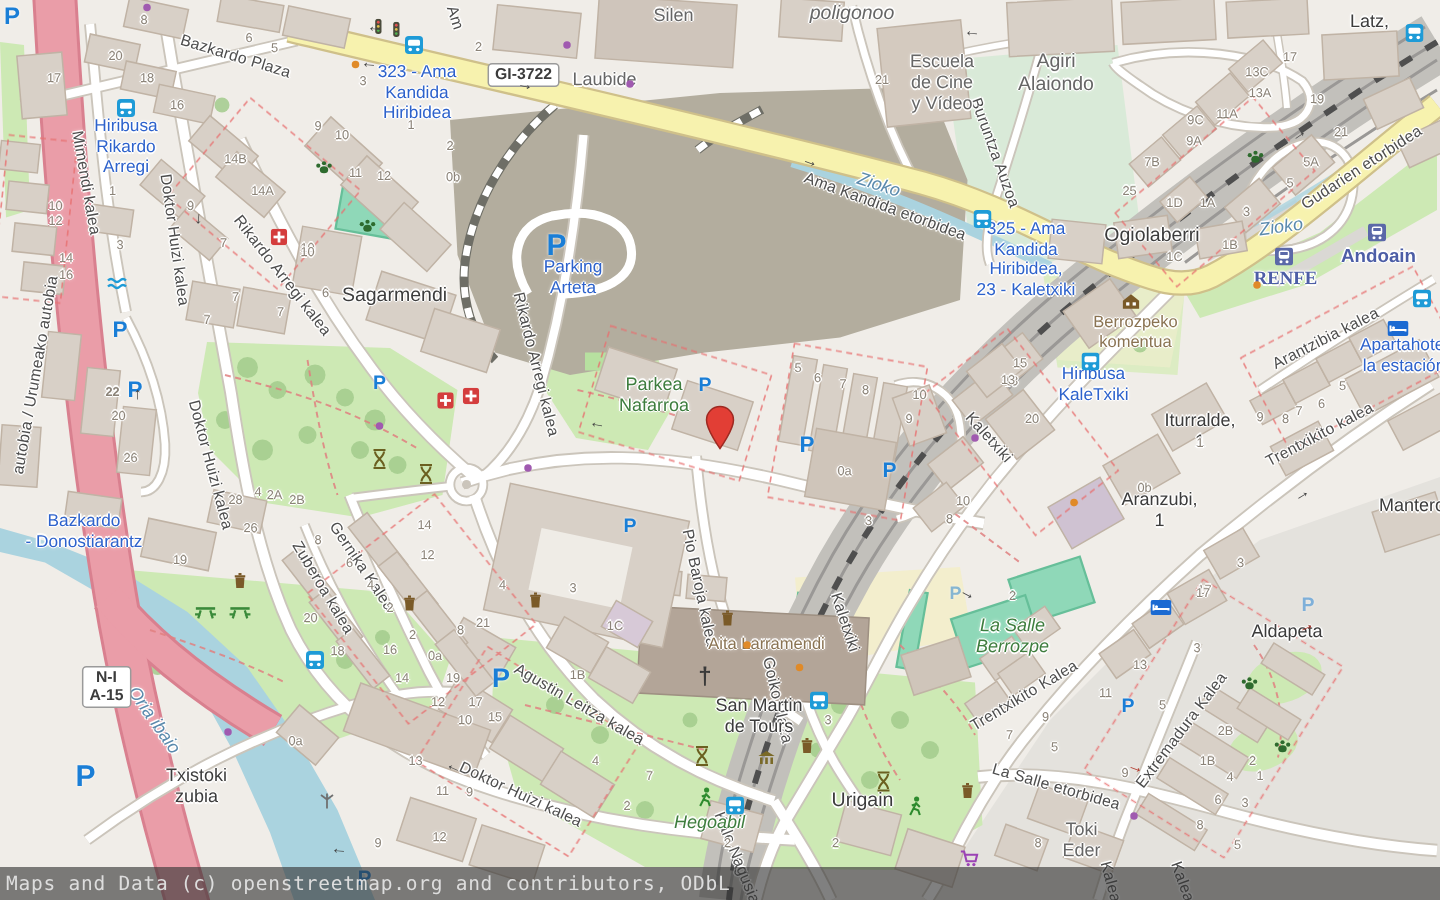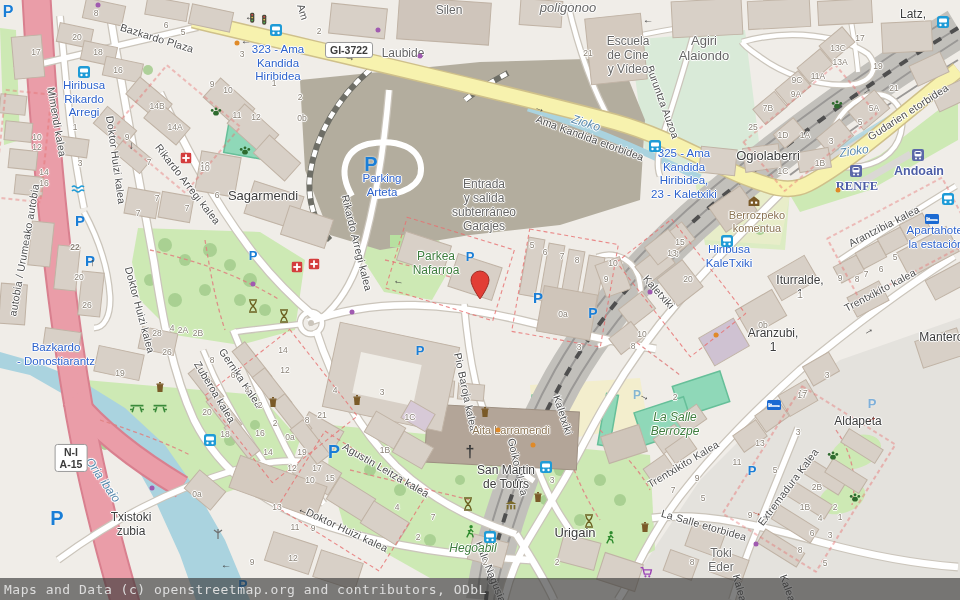--- a/index.html
+++ b/index.html
@@ -394,24 +394,20 @@
 1</div>
       <div class="lbl place pl-brown" style="position: absolute; left: 757px; top: 222px; transform: translate(-50%, -50%);">Berrozpeko
 komentua</div>
       <div class="lbl place pl-gray" style="position: absolute; left: 721px; top: 560px; transform: translate(-50%, -50%);">Toki
 Eder</div>
       <div class="lbl place " style="position: absolute; left: 506px; top: 477px; transform: translate(-50%, -50%);">San Martin
 de Tours</div>
       <div class="lbl place pl-brown" style="position: absolute; left: 511px; top: 430px; transform: translate(-50%, -50%);">Aita Larramendi</div>
       <div class="lbl place " style="position: absolute; left: 131px; top: 524px; transform: translate(-50%, -50%);">Txistoki
 zubia</div>
-      <div class="lbl place pl-gray" style="position: absolute; left: 484px; top: 205px; transform: translate(-50%, -50%);">Entrada
-y salida
-subterráneo
-Garajes</div>
       <div class="lbl place pl-gray" style="position: absolute; left: 628px; top: 55px; transform: translate(-50%, -50%);">Escuela
 de Cine
 y Vídeo</div>
       <div class="lbl place pl-gray pl-big" style="position: absolute; left: 704px; top: 48px; transform: translate(-50%, -50%);">Agiri
 Alaiondo</div>
       <div class="lbl place pl-green" style="position: absolute; left: 436px; top: 263px; transform: translate(-50%, -50%);">Parkea
 Nafarroa</div>
       <div class="lbl place pl-green pl-italic" style="position: absolute; left: 473px; top: 548px; transform: translate(-50%, -50%);">Hegoabil</div>
       <div class="lbl place pl-green pl-italic" style="position: absolute; left: 675px; top: 424px; transform: translate(-50%, -50%);">La Salle
 Berrozpe</div>
@@ -544,21 +540,21 @@
       <div class="lbl num" style="position: absolute; left: 157px; top: 333px; transform: translate(-50%, -50%);">28</div>
       <div class="lbl num" style="position: absolute; left: 172px; top: 328px; transform: translate(-50%, -50%);">4</div>
       <div class="lbl num" style="position: absolute; left: 198px; top: 333px; transform: translate(-50%, -50%);">2B</div>
       <div class="lbl num" style="position: absolute; left: 183px; top: 330px; transform: translate(-50%, -50%);">2A</div>
       <div class="lbl num" style="position: absolute; left: 167px; top: 352px; transform: translate(-50%, -50%);">26</div>
       <div class="lbl num" style="position: absolute; left: 120px; top: 373px; transform: translate(-50%, -50%);">19</div>
       <div class="lbl num" style="position: absolute; left: 212px; top: 360px; transform: translate(-50%, -50%);">8</div>
       <div class="lbl num" style="position: absolute; left: 233px; top: 375px; transform: translate(-50%, -50%);">6</div>
       <div class="lbl num" style="position: absolute; left: 247px; top: 390px; transform: translate(-50%, -50%);">4</div>
       <div class="lbl num" style="position: absolute; left: 260px; top: 405px; transform: translate(-50%, -50%);">2</div>
-      <div class="lbl num" style="position: absolute; left: 75px; top: 247px; transform: translate(-50%, -50%); font-weight: bold;">22</div>
+      <div class="lbl num" style="position: absolute; left: 75px; top: 261px; transform: translate(-50%, -50%); font-weight: bold;">22</div>
       <div class="lbl num" style="position: absolute; left: 79px; top: 277px; transform: translate(-50%, -50%);">20</div>
       <div class="lbl num" style="position: absolute; left: 157px; top: 198px; transform: translate(-50%, -50%);">7</div>
       <div class="lbl num" style="position: absolute; left: 138px; top: 213px; transform: translate(-50%, -50%);">7</div>
       <div class="lbl num" style="position: absolute; left: 187px; top: 208px; transform: translate(-50%, -50%);">7</div>
       <div class="lbl num" style="position: absolute; left: 217px; top: 195px; transform: translate(-50%, -50%);">6</div>
       <div class="lbl num" style="position: absolute; left: 283px; top: 350px; transform: translate(-50%, -50%);">14</div>
       <div class="lbl num" style="position: absolute; left: 285px; top: 370px; transform: translate(-50%, -50%);">12</div>
       <div class="lbl num" style="position: absolute; left: 410px; top: 417px; transform: translate(-50%, -50%);">1C</div>
       <div class="lbl num" style="position: absolute; left: 385px; top: 450px; transform: translate(-50%, -50%);">1B</div>
       <div class="lbl num" style="position: absolute; left: 397px; top: 507px; transform: translate(-50%, -50%);">4</div>

